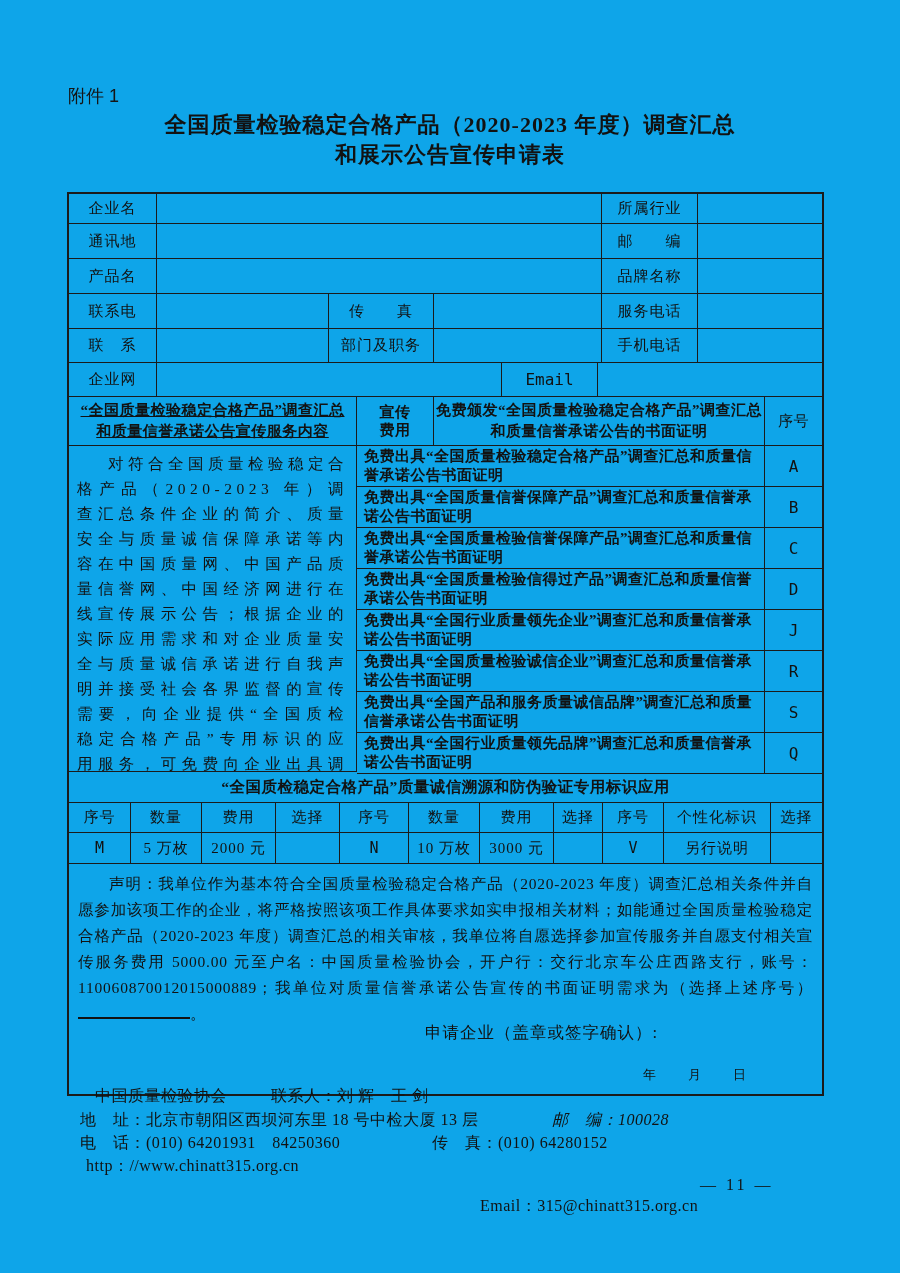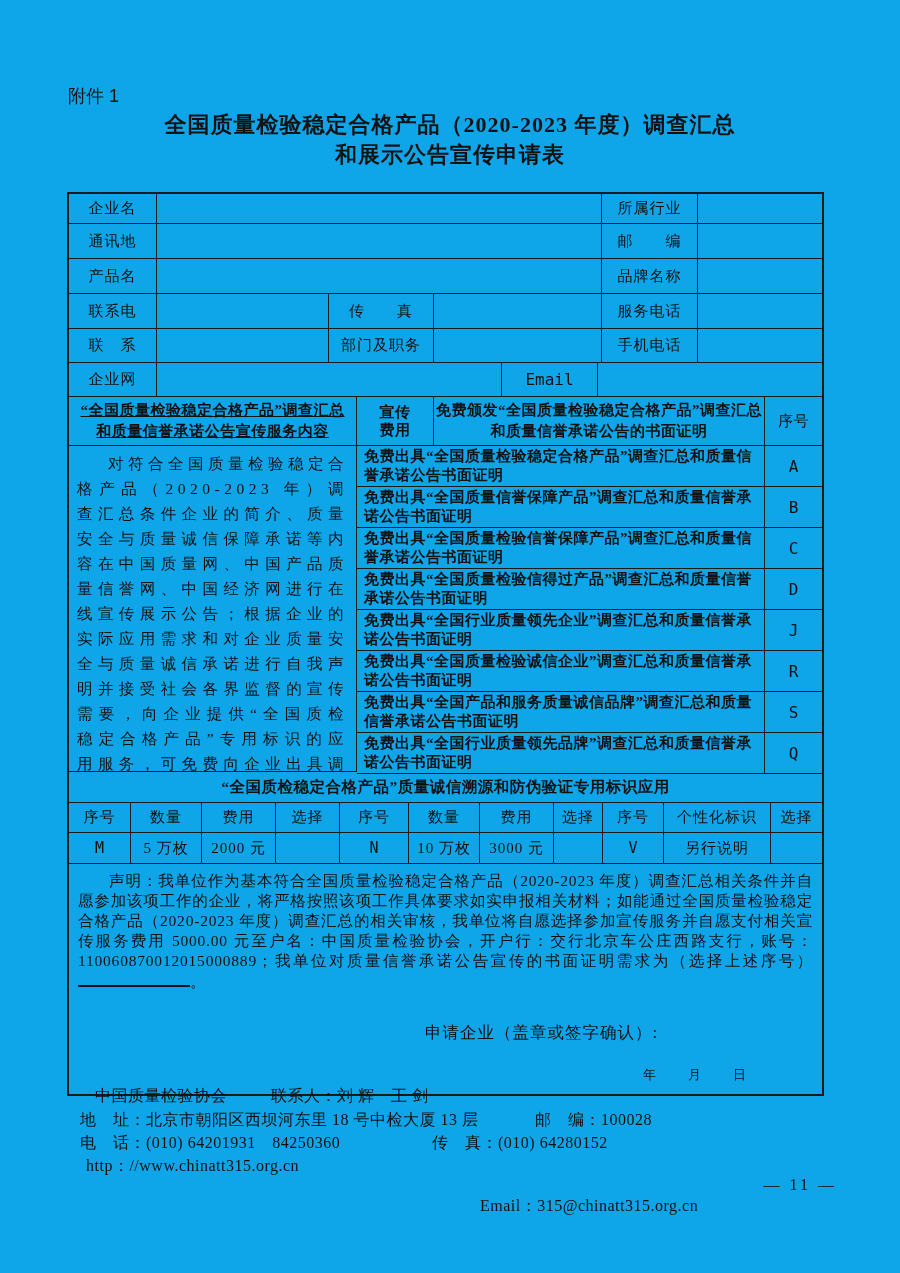--- a/index.html
+++ b/index.html
@@ -52,36 +52,36 @@
   
   .lab-title { height:31px; font-weight:bold; font-size:15.5px; letter-spacing:0.5px; }
   .rc { height:30px; }
   .rcd { height:31px; font-size:15.5px; }
   .c1{width:62px}.c2{width:71px}.c3{width:74px}.c4{width:64px}.c5{width:69px}
   .c6{width:71px}.c7{width:74px}.c8{width:49px}.c9{width:61px}.c10{width:107px}
   .c11{flex:1 1 0; border-right:none;}
 
   
   .decl-cell { position:relative; height:230px; padding:7px 9px 0 9px; font-size:15.5px; }
-  .decl { line-height:20px; letter-spacing:0.8px; text-indent:2em; text-align:justify; }
+  .decl { line-height:26px; letter-spacing:0.8px; text-indent:2em; text-align:justify; }
   .blank { display:inline-block; width:112px; height:1em; border-bottom:2px solid #121212; vertical-align:baseline; }
   .sig { position:absolute; left:356px; top:158px; font-size:16.5px; letter-spacing:1px; }
   .dateline { position:absolute; left:574px; top:202px; font-size:13px; letter-spacing:2px; }
 
   
   .fline { position:absolute; font-size:16px; letter-spacing:0.5px; white-space:nowrap; }
   .f1 { left:95px; top:1086px; }
   .f1 .contact { margin-left:44px;margin-top:14px; }
   .f2 { left:80px; top:1110px; width:760px; }
-  .f2 .rpart { position:absolute; left:455px; }
+  .f2 .rpart { position:absolute; left:472px;font-style:italic; }
   .f3 { left:80px; top:1133px; width:760px; }
   .f3 .rpart { position:absolute; left:352px; }
   .f4 { left:86px; top:1156px; width:760px; }
   .f4 .rpart { position:absolute; left:394px;margin-top:40px; }
-  .pageno { position:absolute; left:727px; top:1176px; width:110px; text-align:right;
+  .pageno { position:absolute; left:700px; top:1176px; width:110px; text-align:left;
     font-size:16px; letter-spacing:3px; }
 </style>
 </head>
 <body>
 
 <div class="page">
 
   <div class="attachment">附件 1</div>
 
   <div class="title">

